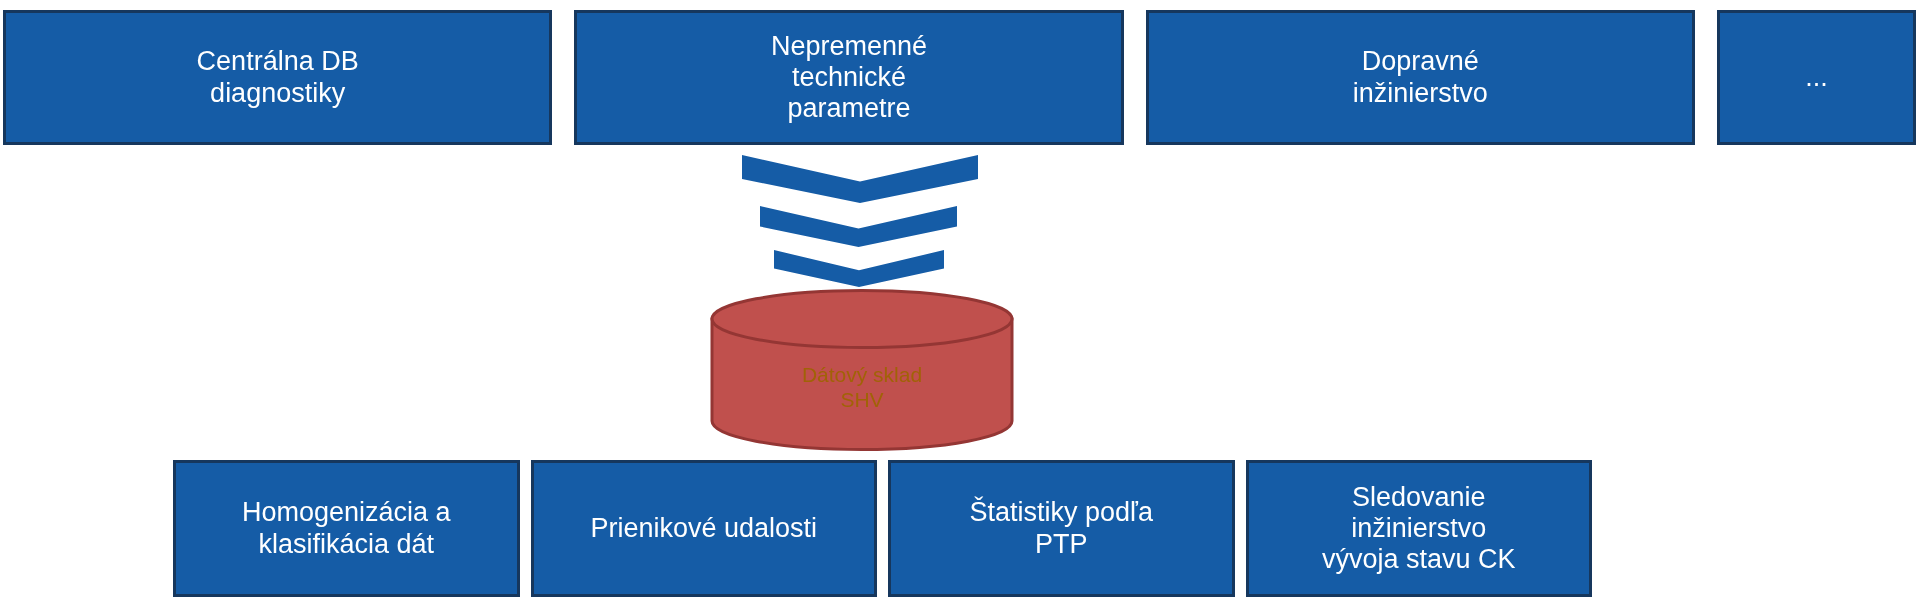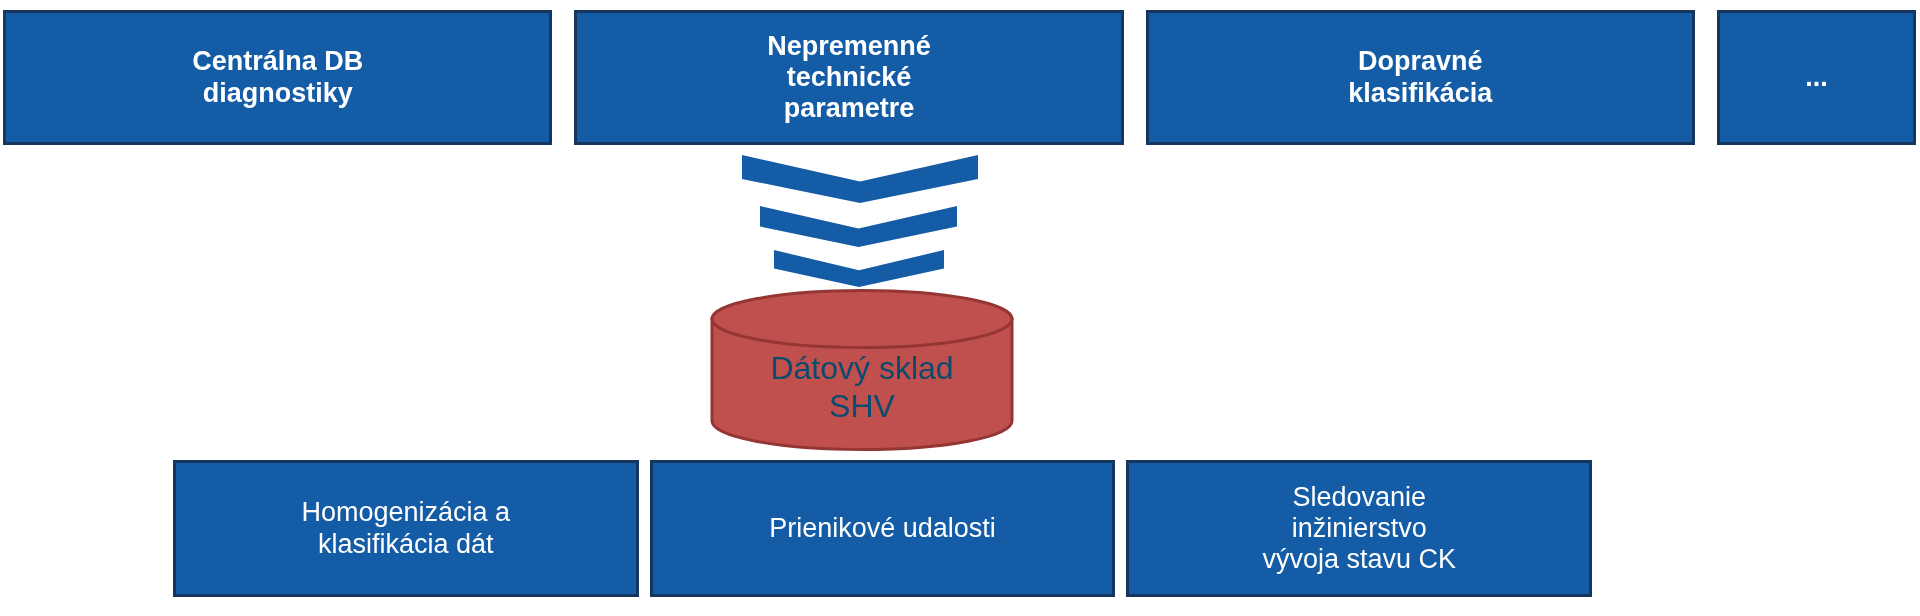--- a/index.html
+++ b/index.html
@@ -18,21 +18,20 @@
   .row {
     position: absolute;
     display: flex;
   }
   .top-row {
     left: 3px;
     top: 10px;
     width: 1913px;
     height: 135px;
     gap: 22px;
-    font-weight: bold;
   }
   .bottom-row {
     left: 173px;
     top: 460px;
     width: 1419px;
     height: 137px;
     gap: 11px;
   }
   .box {
     flex: 1 1 0;
@@ -75,56 +74,58 @@
     position: absolute;
     left: 0;
     top: 44px;
     width: 312px;
     height: 112px;
     display: flex;
     align-items: center;
     justify-content: center;
     text-align: center;
     white-space: pre-line;
-    color: #0c4a6e;
-    font-size: 32px;
+    color: #a16207;
+    font-size: 21px;
     line-height: 1.2;
   }
 </style>
 </head>
 <body>
 
 <div class="canvas">
 
   <div class="row top-row">
     <div class="box">Centrálna DB
 diagnostiky</div>
     <div class="box">Nepremenné
 technické
 parametre</div>
     <div class="box">Dopravné
-klasifikácia</div>
+inžinierstvo</div>
     <div class="box narrow">...</div>
   </div>
 
   <div class="chevron chevron-1"></div>
   <div class="chevron chevron-2"></div>
   <div class="chevron chevron-3"></div>
 
   <div class="cylinder-wrap">
     <svg width="312" height="166" viewBox="0 0 312 166">
       <path d="M 6,32 L 6,134 A 150,28.5 0 0 0 306,134 L 306,32 Z" fill="#C0504D" stroke="#943634" stroke-width="3"></path>
       <ellipse cx="156" cy="32" rx="150" ry="28.5" fill="#C0504D" stroke="#943634" stroke-width="3"></ellipse>
     </svg>
     <div class="cylinder-label">Dátový sklad
 SHV</div>
   </div>
 
   <div class="row bottom-row">
     <div class="box">Homogenizácia a
 klasifikácia dát</div>
     <div class="box">Prienikové udalosti</div>
+    <div class="box">Štatistiky podľa
+PTP</div>
     <div class="box">Sledovanie
 inžinierstvo
 vývoja stavu CK</div>
   </div>
 
 </div>
 
 </body></html>

